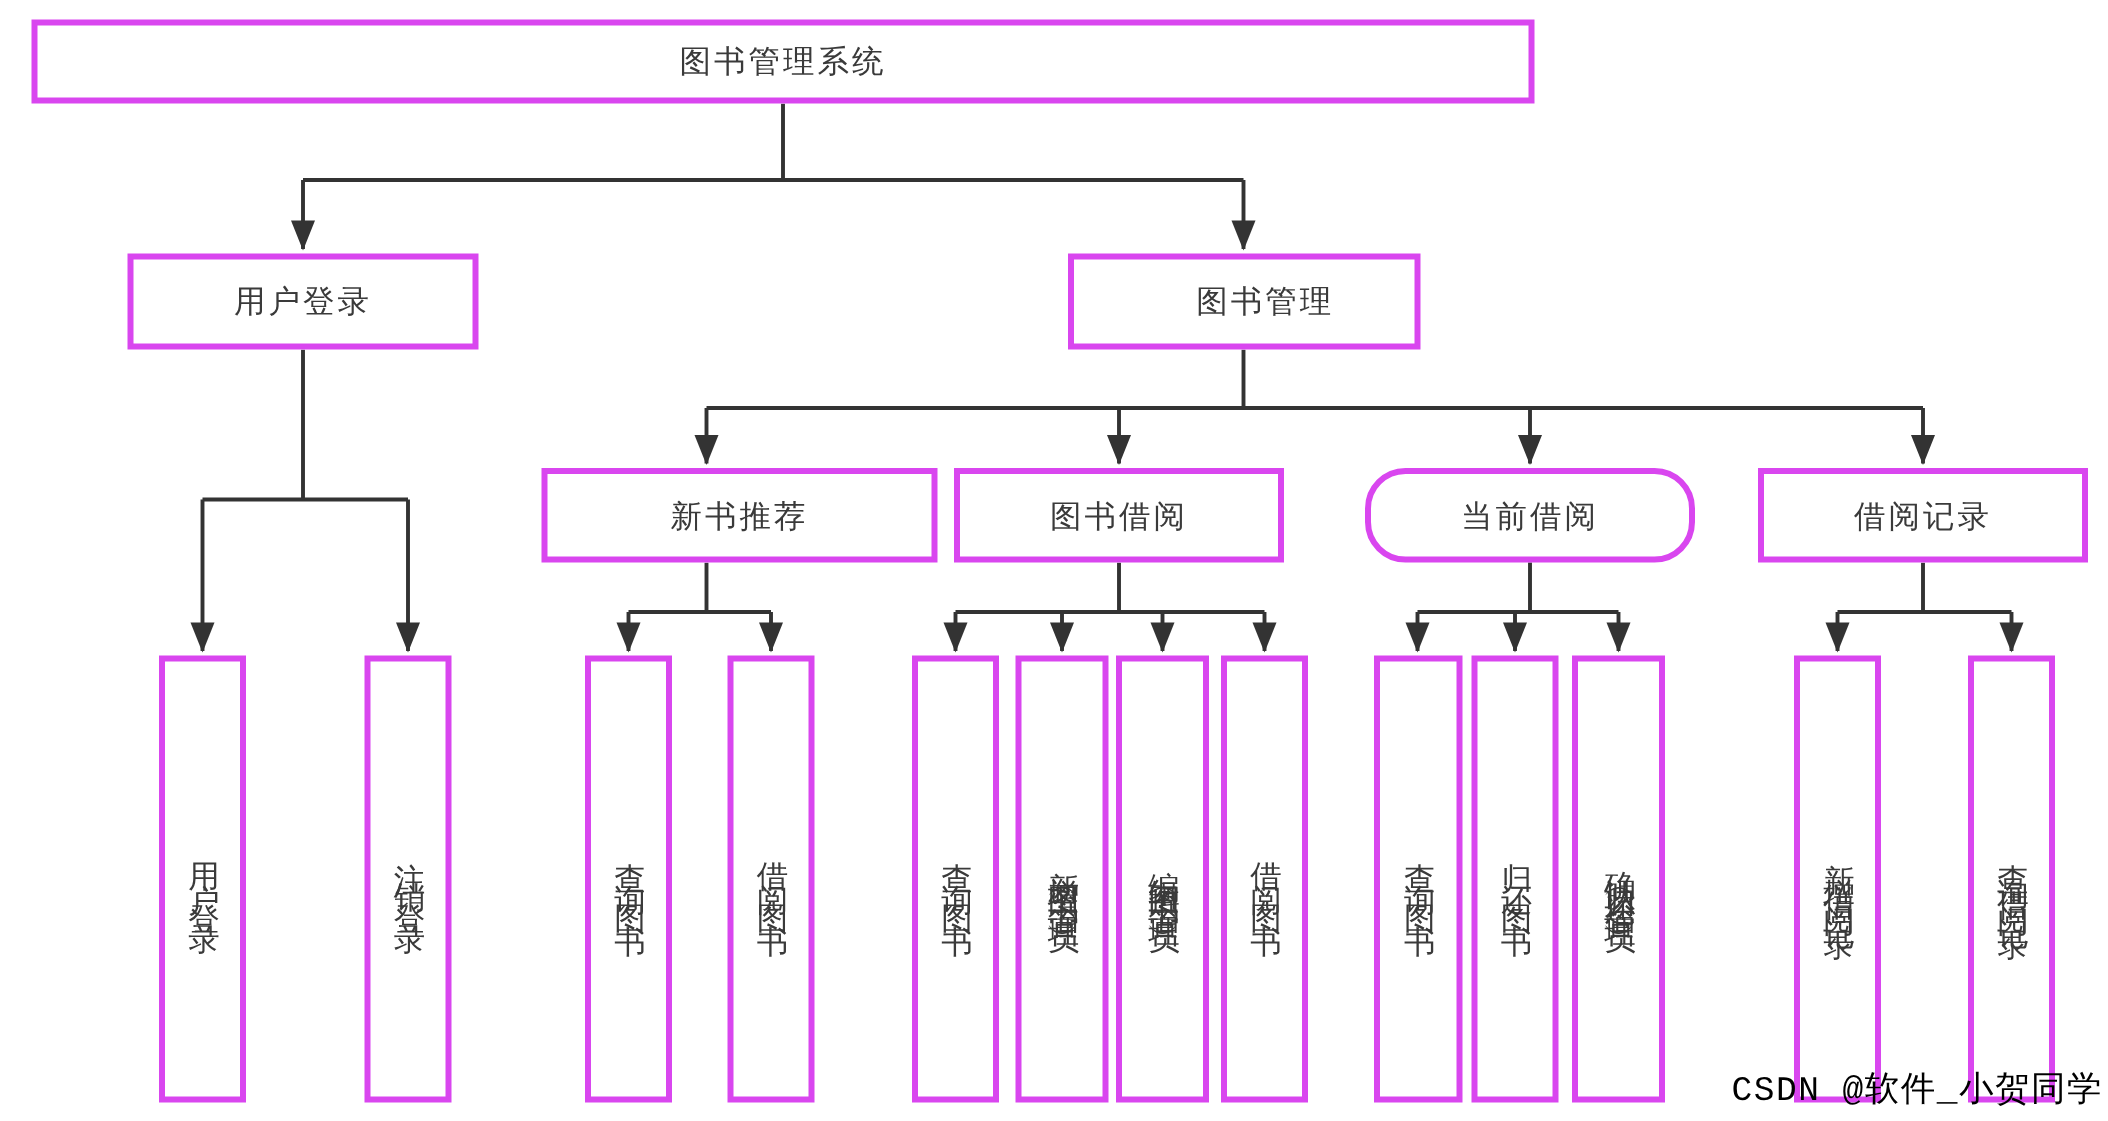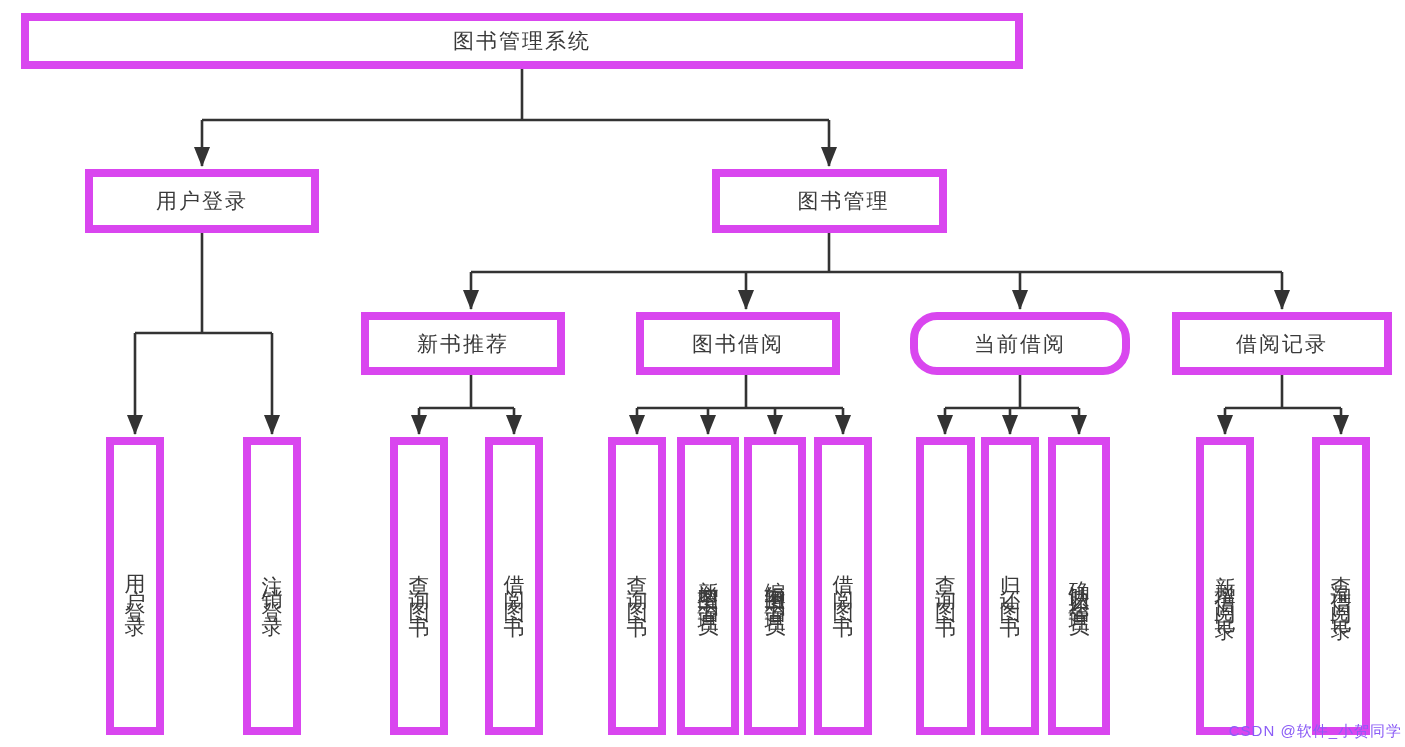--- a/index.html
+++ b/index.html
@@ -18,21 +18,21 @@
   }
   .connectors path.ln {
     stroke: #333333;
     stroke-width: 2.6;
     fill: none;
   }
   .node {
     position: absolute;
     box-sizing: border-box;
     background: #ffffff;
-    border: 8px solid #d946ef;
+    border: 4px solid #d946ef;
     display: flex;
     align-items: center;
     justify-content: center;
     color: #3a3a3a;
   }
   .node .lbl {
     font-size: 21px;
     letter-spacing: 2px;
     color: #3a3a3a;
     white-space: nowrap;
@@ -43,45 +43,46 @@
     text-orientation: mixed;
     white-space: nowrap;
     letter-spacing: 14px;
   }
   .node.tall .lbl.v6 { letter-spacing: 9px; }
   .node.tall .lbl.v9 { letter-spacing: 5px; }
   
   .n-root  { left: 21px;   top: 13px;  width: 1002px; height: 56px; }
   .n-l2a   { left: 85px;   top: 169px; width: 234px;  height: 64px; }
   .n-l2b   { left: 712px;  top: 169px; width: 235px;  height: 64px; padding-left: 28px; }
-  .n-l3a   { left: 361px;  top: 312px; width: 204px;  height: 63px; }
-  .n-l3b   { left: 636px;  top: 312px; width: 204px;  height: 63px; }
+  .n-l3a   { left: 361px;  top: 312px; width: 264px;  height: 63px; }
+  .n-l3b   { left: 636px;  top: 312px; width: 220px;  height: 63px; }
   .n-l3c   { left: 910px;  top: 312px; width: 220px;  height: 63px; border-radius: 27px; }
   .n-l3d   { left: 1172px; top: 312px; width: 220px;  height: 63px; }
   .n-t1    { left: 106px;  top: 437px; width: 58px; height: 298px; }
   .n-t2    { left: 243px;  top: 437px; width: 58px; height: 298px; }
   .n-t3    { left: 390px;  top: 437px; width: 58px; height: 298px; }
   .n-t4    { left: 485px;  top: 437px; width: 58px; height: 298px; }
   .n-t5    { left: 608px;  top: 437px; width: 58px; height: 298px; }
   .n-t6    { left: 677px;  top: 437px; width: 62px; height: 298px; }
   .n-t7    { left: 744px;  top: 437px; width: 62px; height: 298px; }
   .n-t8    { left: 814px;  top: 437px; width: 58px; height: 298px; }
   .n-t9    { left: 916px;  top: 437px; width: 59px; height: 298px; }
   .n-t10   { left: 981px;  top: 437px; width: 58px; height: 298px; }
   .n-t11   { left: 1048px; top: 437px; width: 62px; height: 298px; }
   .n-t12   { left: 1196px; top: 437px; width: 58px; height: 298px; }
   .n-t13   { left: 1312px; top: 437px; width: 58px; height: 298px; }
   .watermark {
     position: absolute;
     right: 3px;
     bottom: 6px;
-    font-size: 15px;
+    font-size: 23px;
     letter-spacing: 1px;
-    color: #8b5cf6;
+    color: #000000;
     z-index: 5;
+    font-family: Liberation Mono, monospace;
   }
 </style>
 </head>
 <body>
 
 <div class="canvas">
 
   <svg class="connectors" width="1405" height="747" viewBox="0 0 1405 747" aria-hidden="true">
     <defs>
       <marker id="arrow" markerUnits="userSpaceOnUse" markerWidth="24" markerHeight="18" viewBox="0 0 24 18" refX="21" refY="9" orient="auto">

